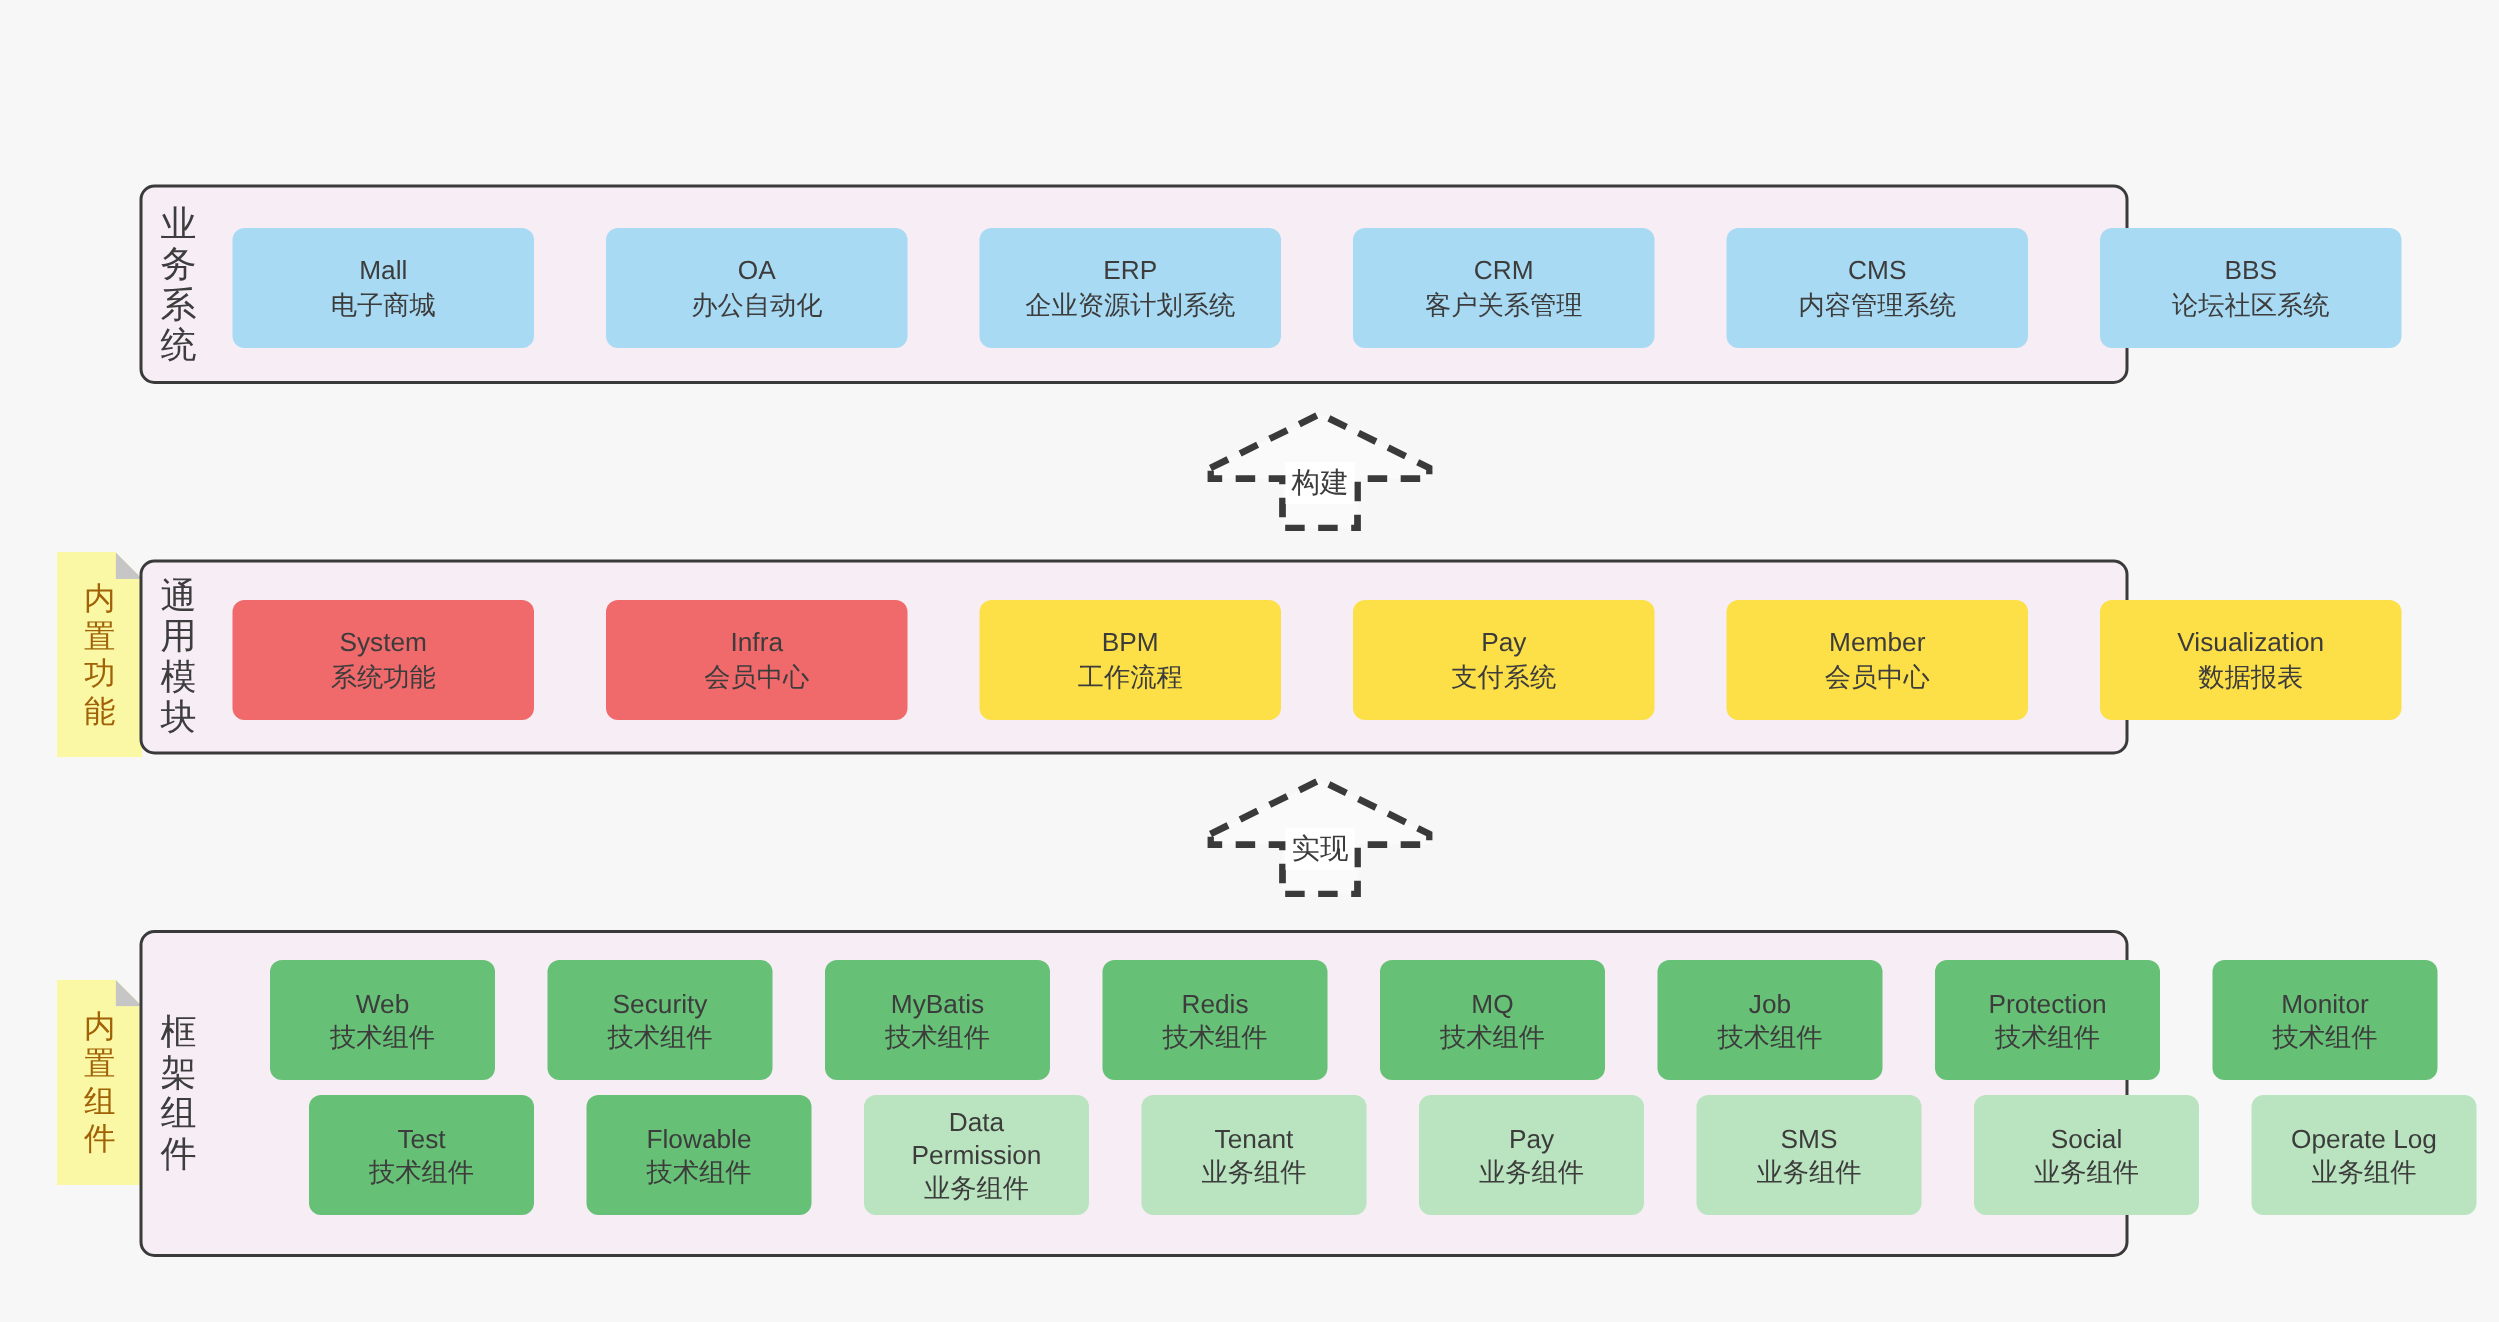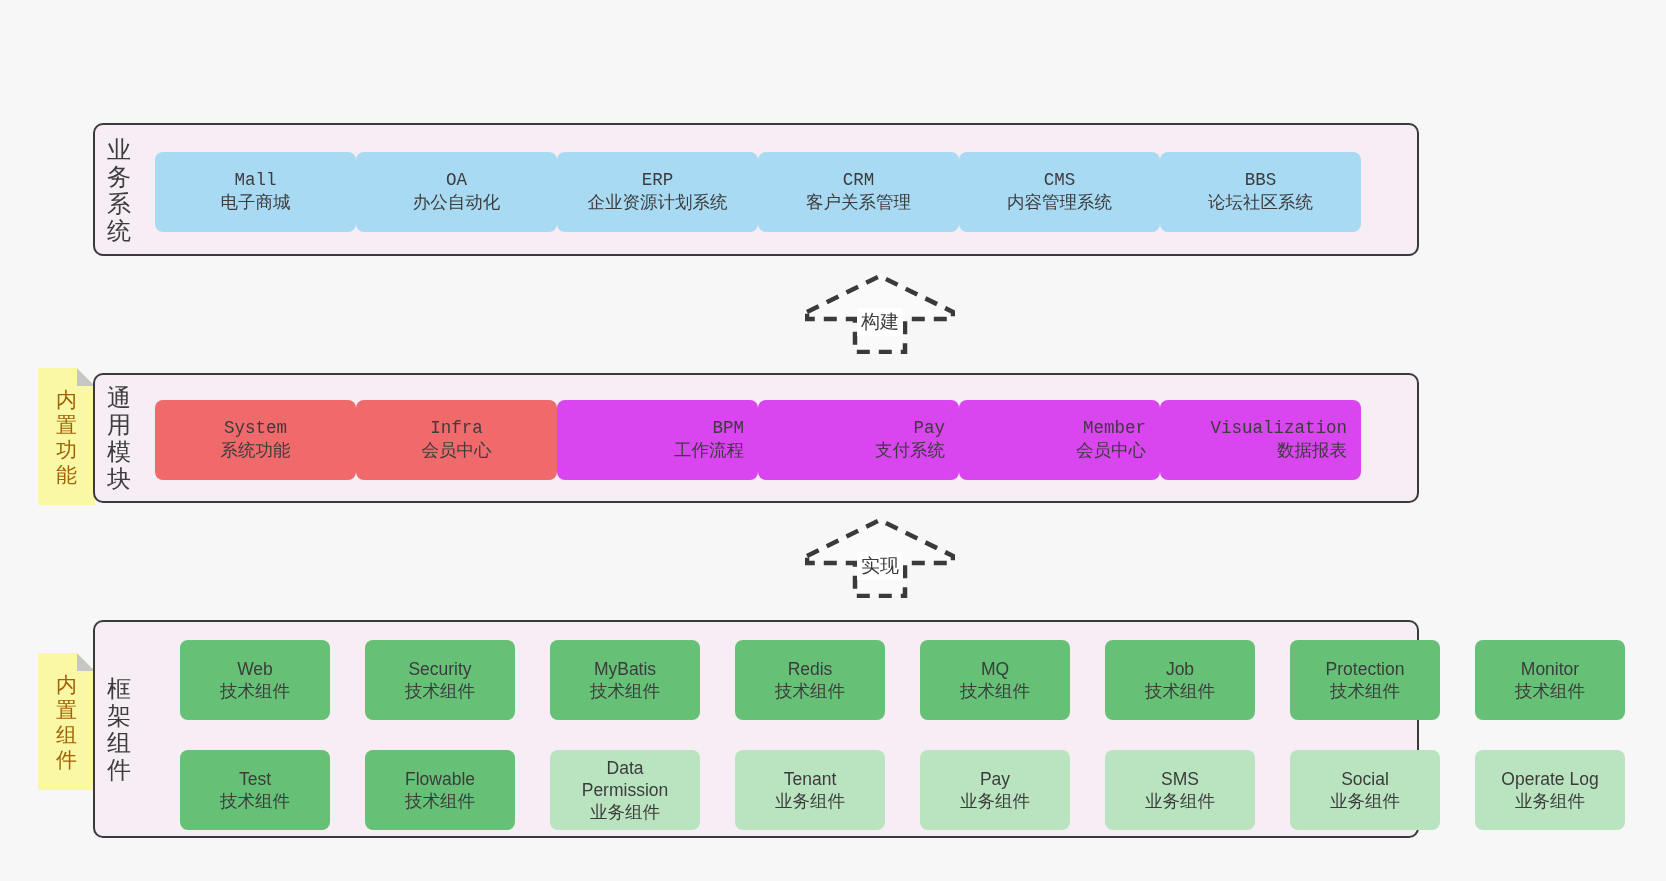--- a/index.html
+++ b/index.html
@@ -19,38 +19,38 @@
   #band-modules{top:373px;height:130px;}
   #band-components{top:620px;height:218px;}
 
   .side-label{
     position:absolute;left:9px;top:50%;transform:translateY(-50%);
     width:30px;font-size:24px;line-height:27px;text-align:center;
     word-break:break-all;color:#3d3d3d;
   }
 
   .row{position:absolute;display:flex;}
-  .row-6{left:60px;font-family:Liberation Mono, monospace;}
+  .row-6{left:60px;gap:48px;}
   #band-business .row-6{top:27px;}
   #band-modules .row-6{top:25px;}
   .row-8{left:61px;gap:35px;padding-left:24px;}
   .row-8.r1{top:18px;}
-  .row-8.r2{top:128px;}
+  .row-8.r2{top:108px;margin-left:26px;}
 
   .box{
     height:80px;border-radius:8px;box-sizing:border-box;
     display:flex;flex-direction:column;align-items:center;justify-content:center;
     text-align:center;font-size:17.5px;line-height:23px;color:#3c3c3c;
   }
   .row-6 .box{width:201px;padding:0 14px;}
   .row-8 .box{width:150px;padding:0 13px;line-height:22px;}
   .box span{display:block;}
   .box.blue{background:#a9daf3;}
   .box.red{background:#f0696b;}
-  .box.pink{background:#d946ef;align-items:flex-end;}
+  .box.pink{background:#fde047;}
   .box.green{background:#66c076;}
   .box.lgreen{background:#bae4bf;}
 
   
   .tag{
     position:absolute;width:57px;height:137px;background:#faf8a5;
     display:flex;align-items:center;justify-content:center;
     clip-path:polygon(0 0,calc(100% - 18px) 0,100% 18px,100% 100%,0 100%);
   }
   #tag-modules{left:38px;top:368px;}

